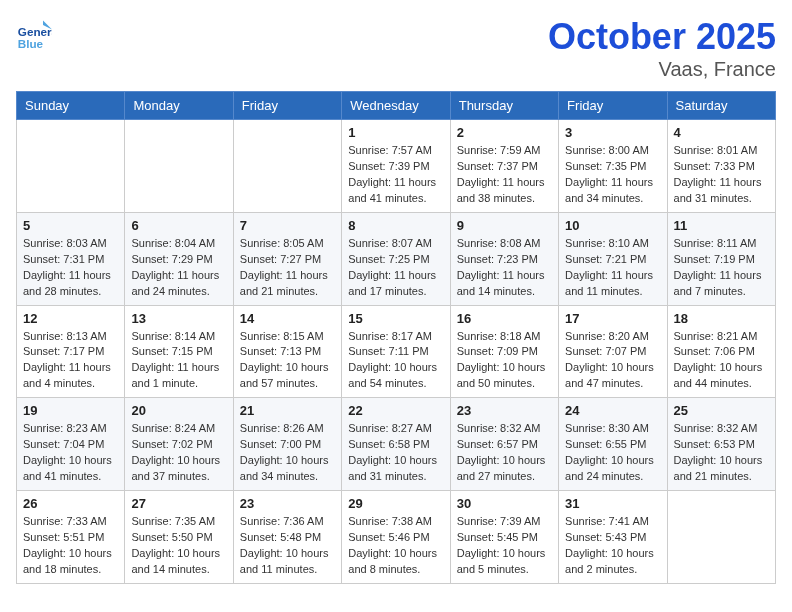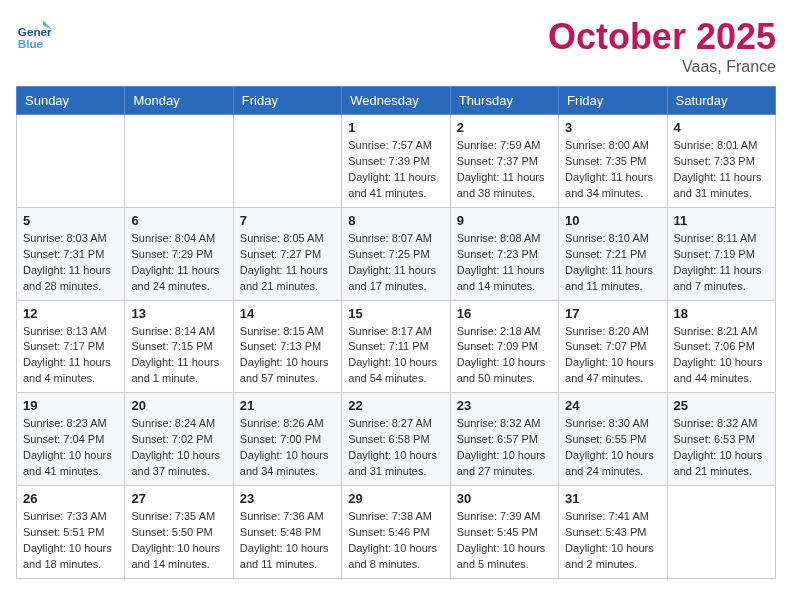--- a/index.html
+++ b/index.html
@@ -25,24 +25,24 @@
     }
     .logo-icon {
       width: 36px;
       height: 36px;
       margin-right: 4px;
     }
     .title-block { text-align: right; }
     .month-title {
       font-size: 36px;
       font-weight: bold;
-      color: #be185d;
+      color: #1d4ed8;
     }
     .location {
-      font-size: 16px;
+      font-size: 20px;
       color: #555;
     }
     .calendar {
       width: 100%;
       border-collapse: collapse;
       border: 1px solid #ccc;
     }
     .calendar th {
       background: #2a6aba;
       color: #fff;
@@ -201,21 +201,21 @@
 Daylight: 10 hours and 57 minutes.</div>
         </td>
         <td>
           <div class="day-num">15</div>
           <div class="day-info">Sunrise: 8:17 AM
 Sunset: 7:11 PM
 Daylight: 10 hours and 54 minutes.</div>
         </td>
         <td>
           <div class="day-num">16</div>
-          <div class="day-info">Sunrise: 2:18 AM
+          <div class="day-info">Sunrise: 8:18 AM
 Sunset: 7:09 PM
 Daylight: 10 hours and 50 minutes.</div>
         </td>
         <td>
           <div class="day-num">17</div>
           <div class="day-info">Sunrise: 8:20 AM
 Sunset: 7:07 PM
 Daylight: 10 hours and 47 minutes.</div>
         </td>
         <td>

